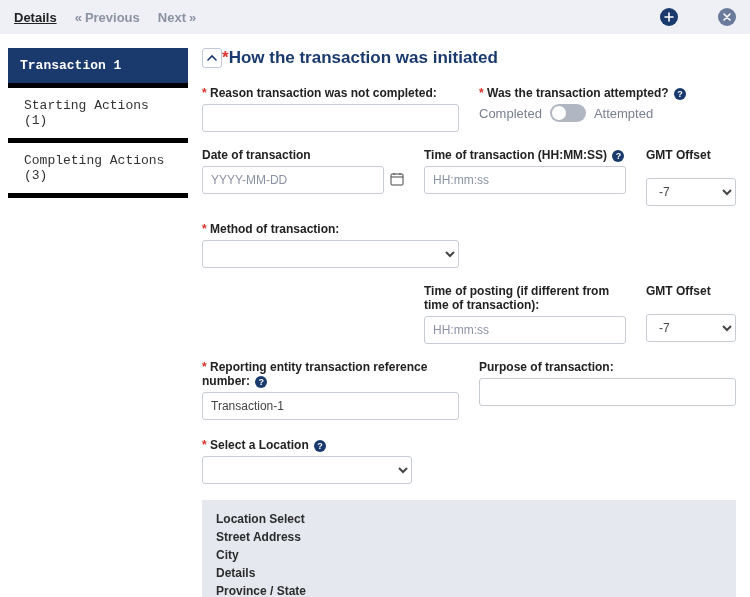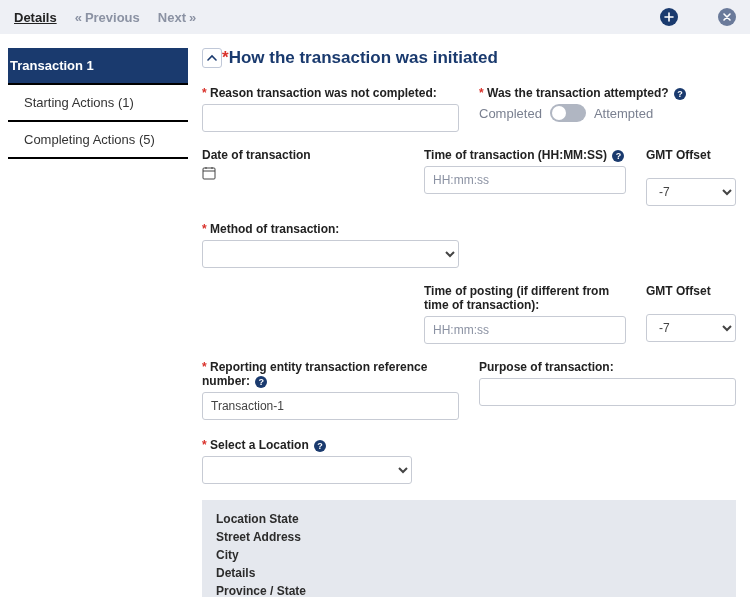--- a/index.html
+++ b/index.html
@@ -39,22 +39,23 @@
   }
   .icon-add { background:#1a3a6e; }
   .icon-close { background:#6a7a9a; }
 
   
   .body { display:flex; align-items:flex-start; margin-top:14px; gap:14px; padding:0 8px; }
 
   
   .sidebar { width: 180px; flex:none; }
   .side-item {
-    padding: 10px 2px; font-size: 13px; cursor:pointer;
-    border-bottom: 2px solid #000000;
+    padding: 10px 12px; font-size: 13px; cursor:pointer;
+    border-bottom: 5px solid #000000;
+    font-family: Liberation Mono, monospace;
   }
   .side-item.active {
     background: #1a3a6e; color: #fff; font-weight: 700;
   }
   .side-sub { padding-left: 16px; color:#333; }
 
   
   .main { flex:1; padding-right:6px; }
   .section-header {
     display:flex; align-items:center; 
@@ -136,21 +137,21 @@
           <path d="M2 2l6 6M8 2l-6 6" stroke="#fff" stroke-width="1.6" stroke-linecap="round"></path>
         </svg>
     </span>
   </div>
 
   <div class="body">
 
     <div class="sidebar">
       <div class="side-item active">Transaction 1</div>
       <div class="side-item side-sub">Starting Actions (1)</div>
-      <div class="side-item side-sub">Completing Actions (5)</div>
+      <div class="side-item side-sub">Completing Actions (3)</div>
     </div>
 
     <div class="main">
       <div class="section-header">
         <span class="chevron-up">
           <svg width="10" height="10" viewBox="0 0 10 10">
               <path d="M1 7l4-4 4 4" stroke="#1a3a6e" stroke-width="1.6" fill="none" stroke-linecap="round"></path>
             </svg>
         </span>
         <span><span class="red-star">*</span><span>How the transaction was initiated</span></span>
@@ -175,20 +176,21 @@
             </span>
             <span>Attempted</span>
           </div>
         </div>
       </div>
 
       <div class="row">
         <div class="col">
           <span class="label">Date of transaction</span>
           <div class="date-wrap">
+            <input type="text" placeholder="YYYY-MM-DD" style="">
             <span class="cal-icon">
               <svg width="14" height="14" viewBox="0 0 14 14">
                   <rect x="1" y="2" width="12" height="11" rx="1" fill="none" stroke="#444" stroke-width="1"></rect>
                   <path d="M1 5h12M4 1v2M10 1v2" stroke="#444" stroke-width="1"></path>
                 </svg>
             </span>
           </div>
         </div>
         <div class="col">
           <span class="label">
@@ -247,21 +249,21 @@
         <div class="col" style="max-width:210px;">
           <span class="label">
             <span class="req">* </span><span>Select a Location</span>
             <span class="help-icon">?</span>
           </span>
           <select><option></option></select>
         </div>
       </div>
 
       <div class="location-box">
-        <div>Location State</div>
+        <div>Location Select</div>
         <div>Street Address</div>
         <div>City</div>
         <div>Details</div>
         <div>Province / State</div>
 
       </div>
 
     </div>
   </div>
 </div>

